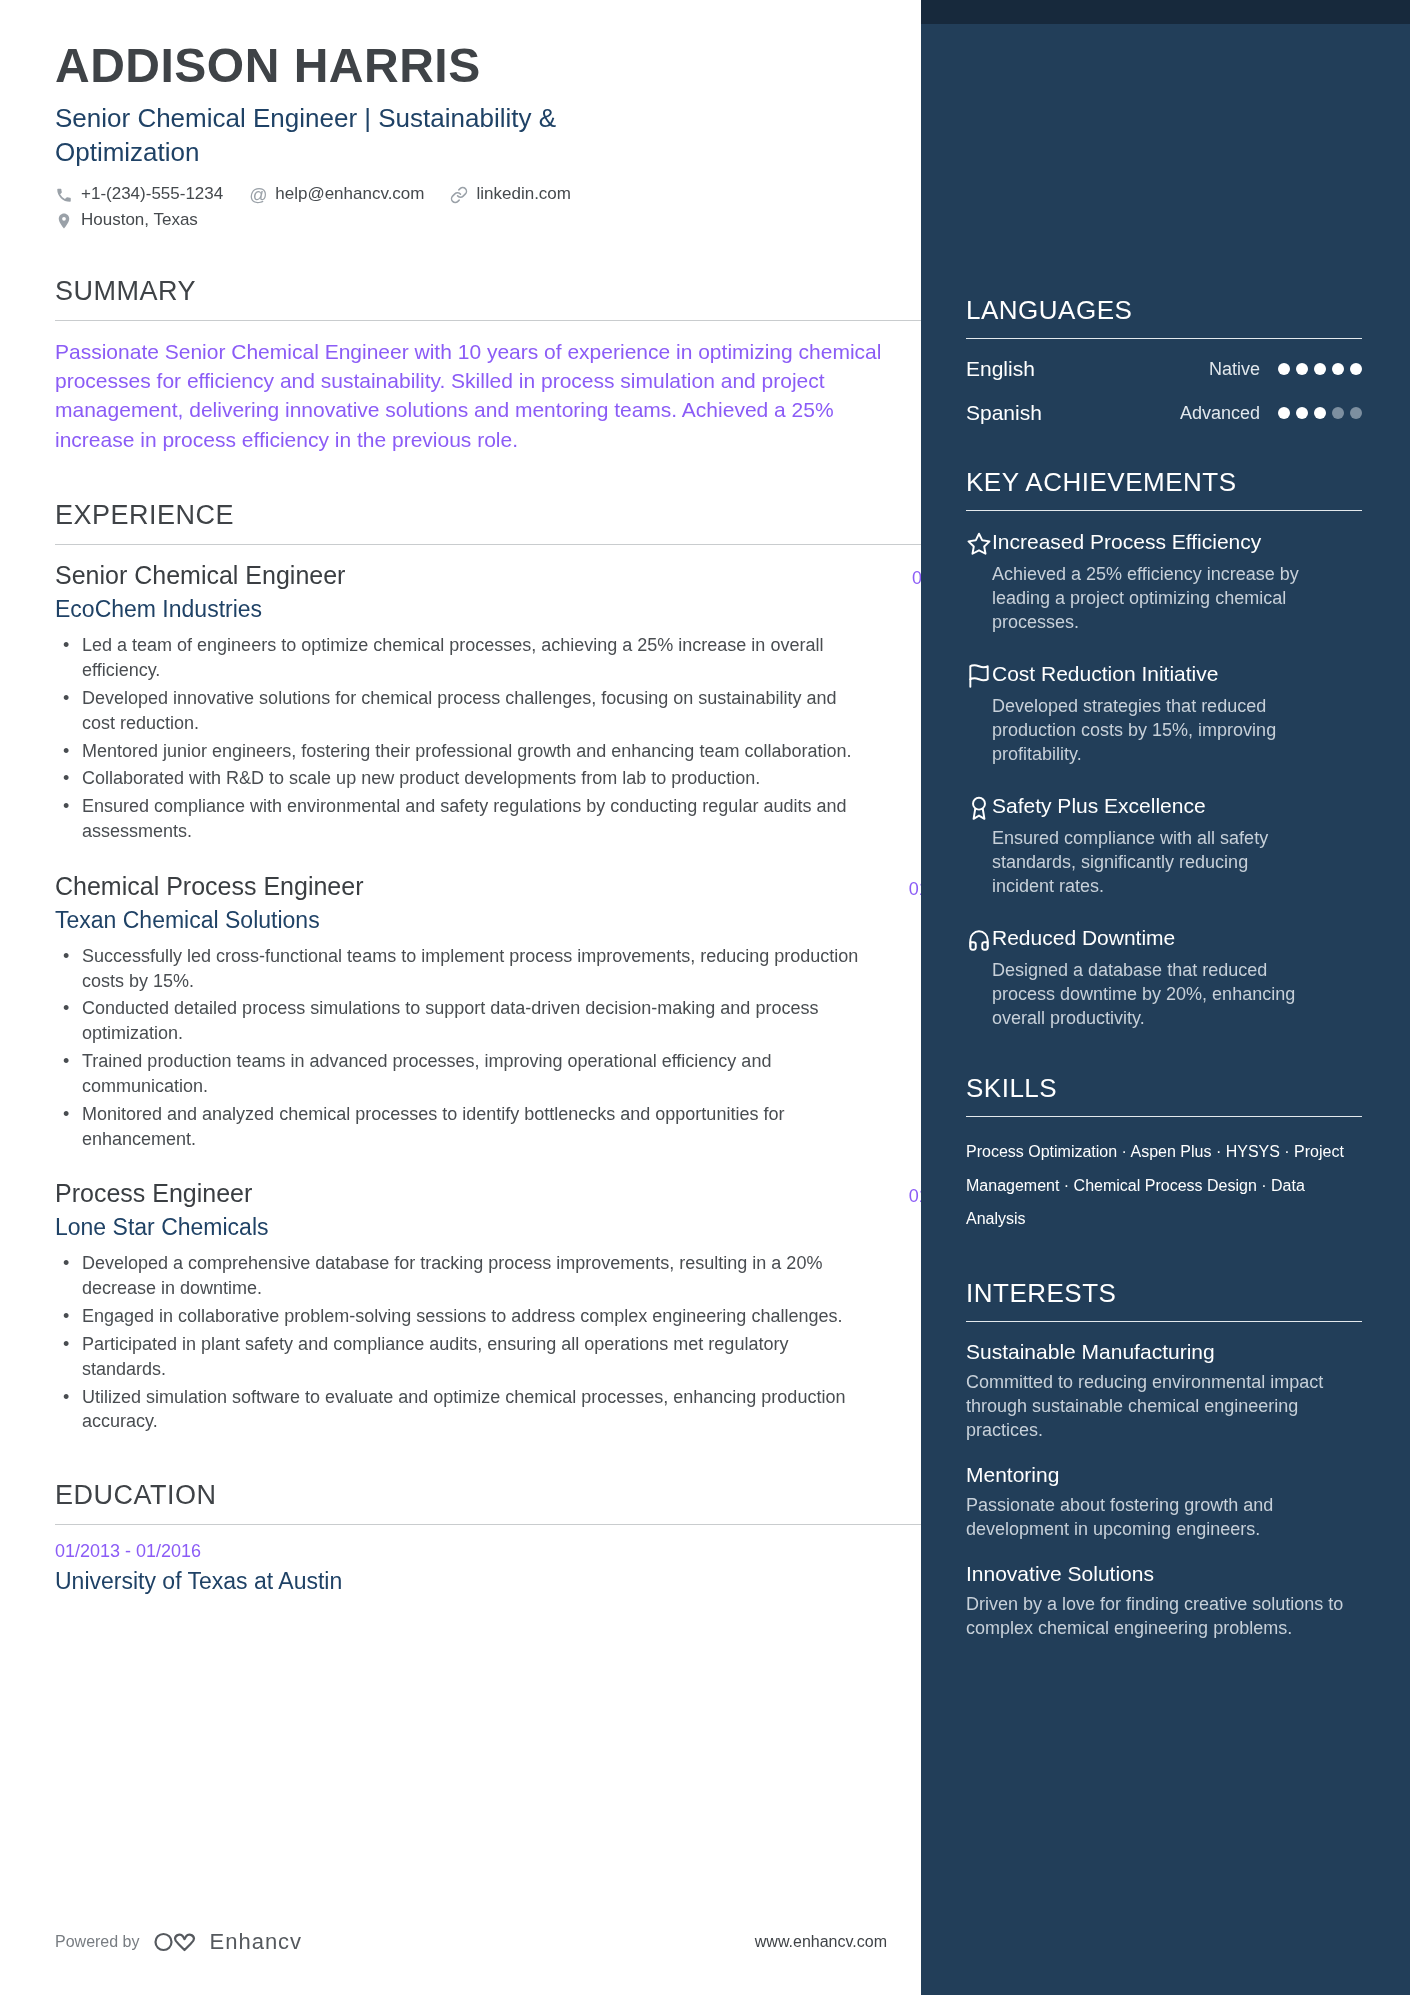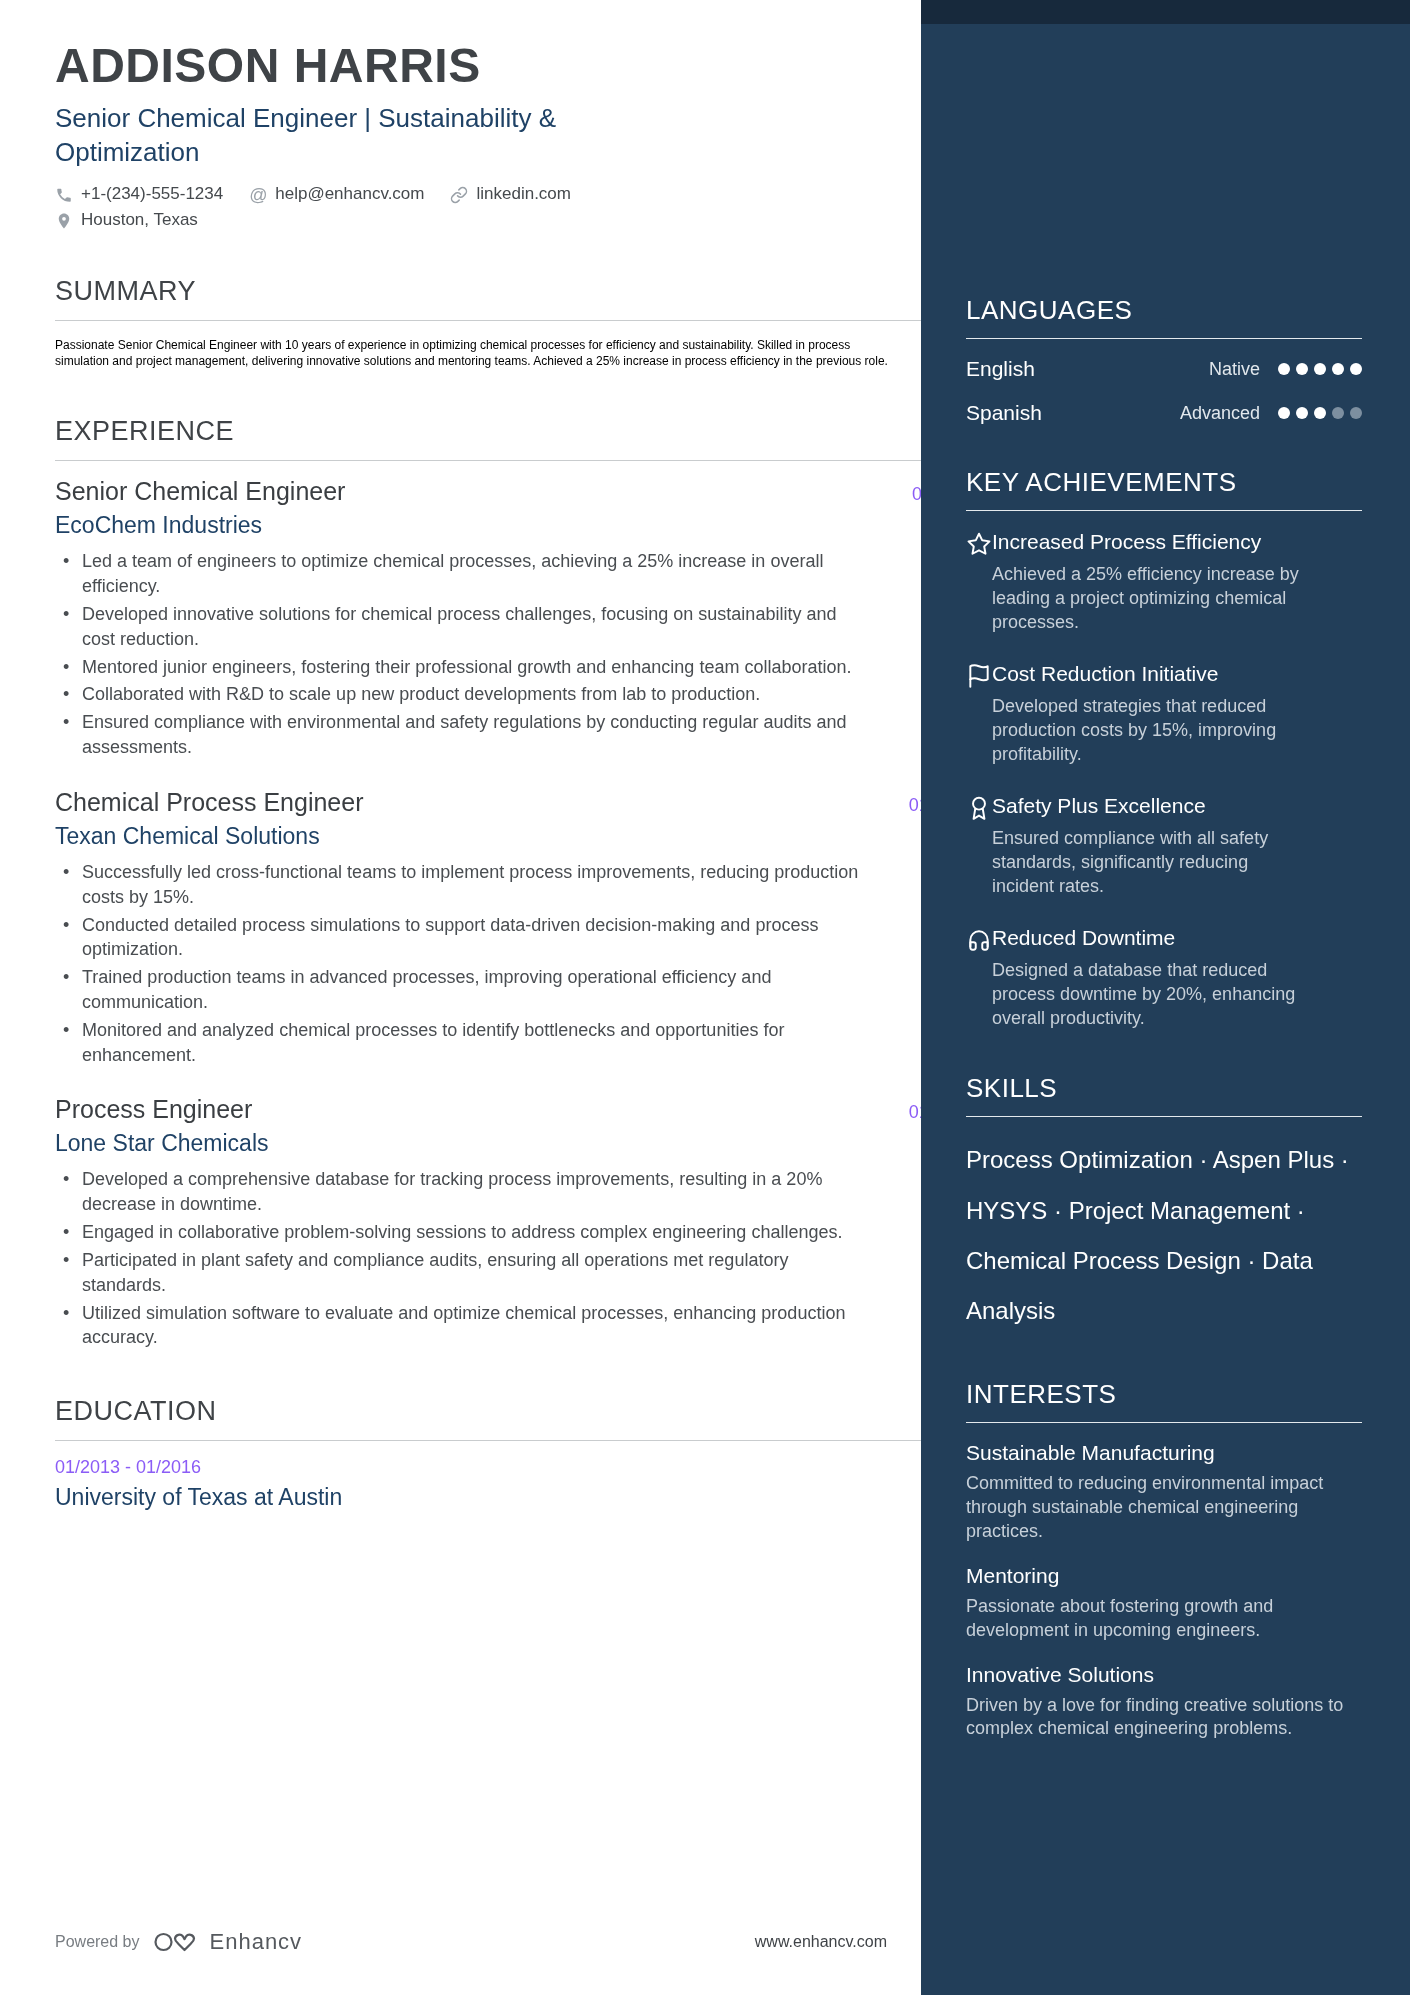--- a/index.html
+++ b/index.html
@@ -18,21 +18,21 @@
   .contact-row { display:flex; align-items:center; gap: 26px; margin-top: 6px; }
   .contact-item { display:flex; align-items:flex-end; gap:8px; font-size:17px; color:#45494D; text-decoration:none; }
   .cicon { width:18px; height:18px; color:#9AA1A8; flex:0 0 auto; display:inline-flex; }
   .cicon svg { width:100%; height:100%; }
   .at-glyph { font-size:18px; color:#9AA1A8; line-height:1; }
 
   .section { margin-top: 46px; }
   .sec-heading { font-size: 27px; font-weight: 400; color:#3F4347; letter-spacing: .5px; }
   .sec-rule { border:none; border-top: 1.5px solid #C9CCCE; margin-top: 13px; margin-bottom: 16px; }
 
-  .summary-text { font-size: 12px; color:#000000; line-height: 1.4; max-width: 836px; }
+  .summary-text { font-size: 21px; color:#8b5cf6; line-height: 1.4; max-width: 836px; }
 
   .job { margin-bottom: 28px; }
   .row-split { display:flex; justify-content: space-between; align-items: baseline; }
   .job-title { font-size: 25px; font-weight: 500; color:#3A3E42; }
   .job-dates { font-size: 18px; color:#8b5cf6; white-space:nowrap; }
   .company-row { margin-top: 6px; }
   .company { font-size: 23px; font-weight: 500; color:#1F4266; }
   .job-loc { font-size: 18px; color:#3F4347; white-space:nowrap; }
   ul.bullets { list-style: none; margin-top: 10px; }
   ul.bullets li { position: relative; padding-left: 27px; font-size: 18px; color:#494D51;
@@ -64,21 +64,21 @@
   .dots { display:flex; gap:6px; align-items:center; }
   .dot { width:12px; height:12px; border-radius:50%; background:#7D8FA0; }
   .dot.filled { background:#ffffff; }
 
   .ach-item { display:flex; margin-bottom: 26px; }
   .ach-icon { width:26px; height:26px; color:#ffffff; flex:0 0 auto; margin-top:2px; }
   .ach-icon svg { width:100%; height:100%; }
   .ach-title { font-size: 21px; color:#ffffff; line-height:1.25; max-width: 280px; }
   .ach-desc { font-size: 18px; color:#C7D0D9; line-height:1.33; margin-top: 8px; max-width: 310px; }
 
-  .skills-text { font-size: 24px; color:#ffffff; line-height: 2.1; max-width: 396px; }
+  .skills-text { font-size: 16px; color:#ffffff; line-height: 2.1; max-width: 396px; }
 
   .interest { margin-bottom: 20px; }
   .int-title { font-size: 21px; color:#ffffff; }
   .int-desc { font-size: 18px; color:#C7D0D9; line-height:1.33; margin-top: 7px; max-width: 396px; }
 </style>
 </head>
 <body>
 
 <div class="page">
 

